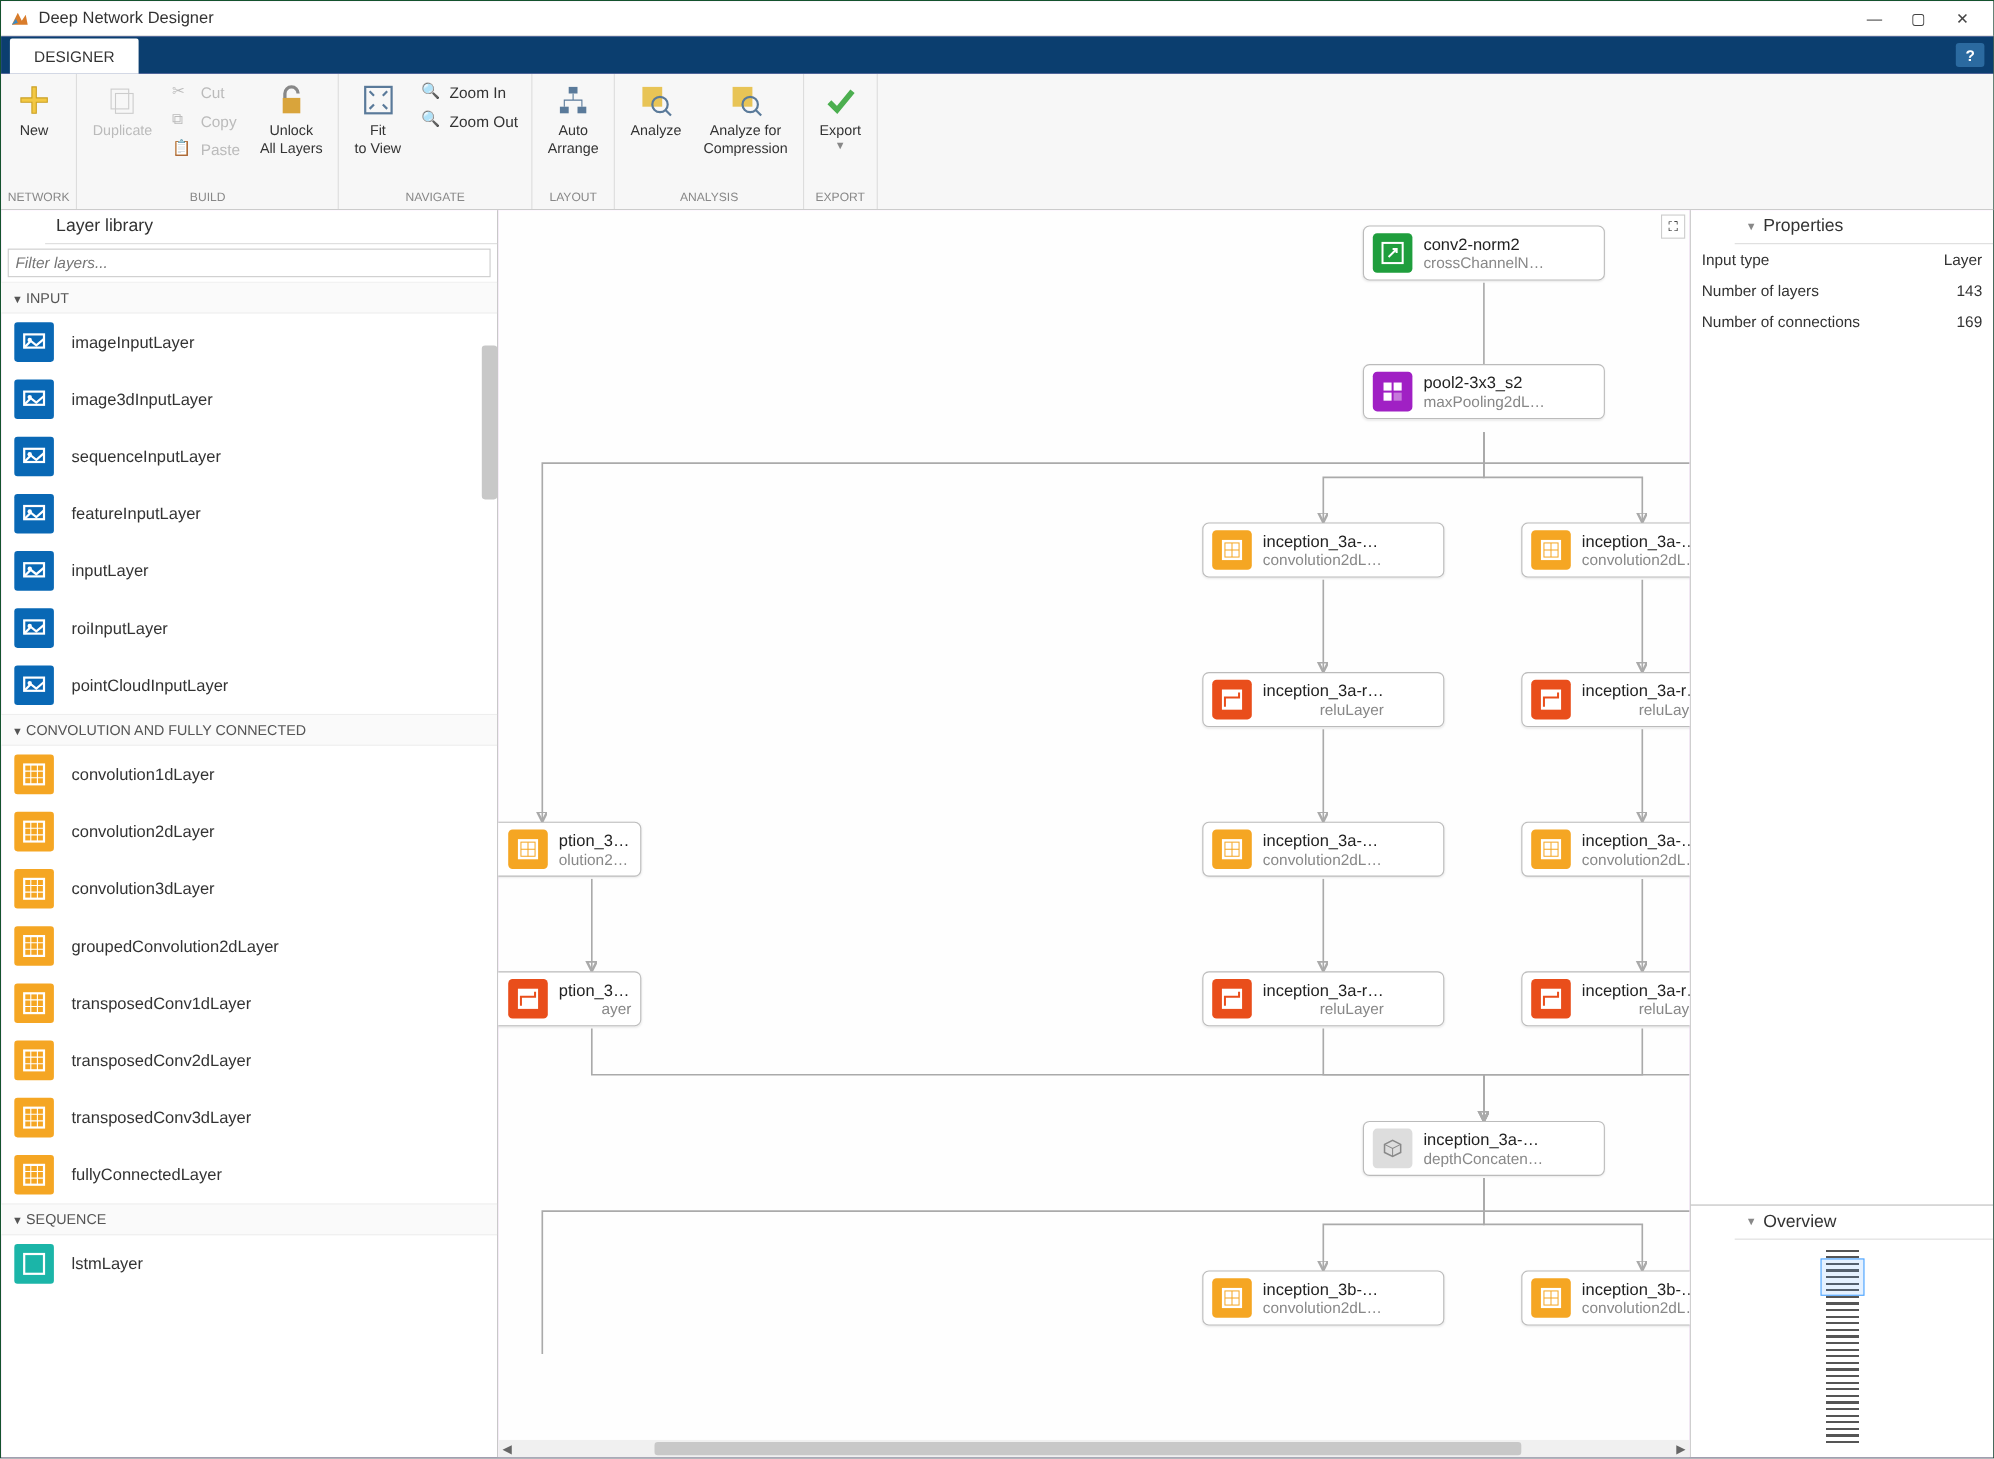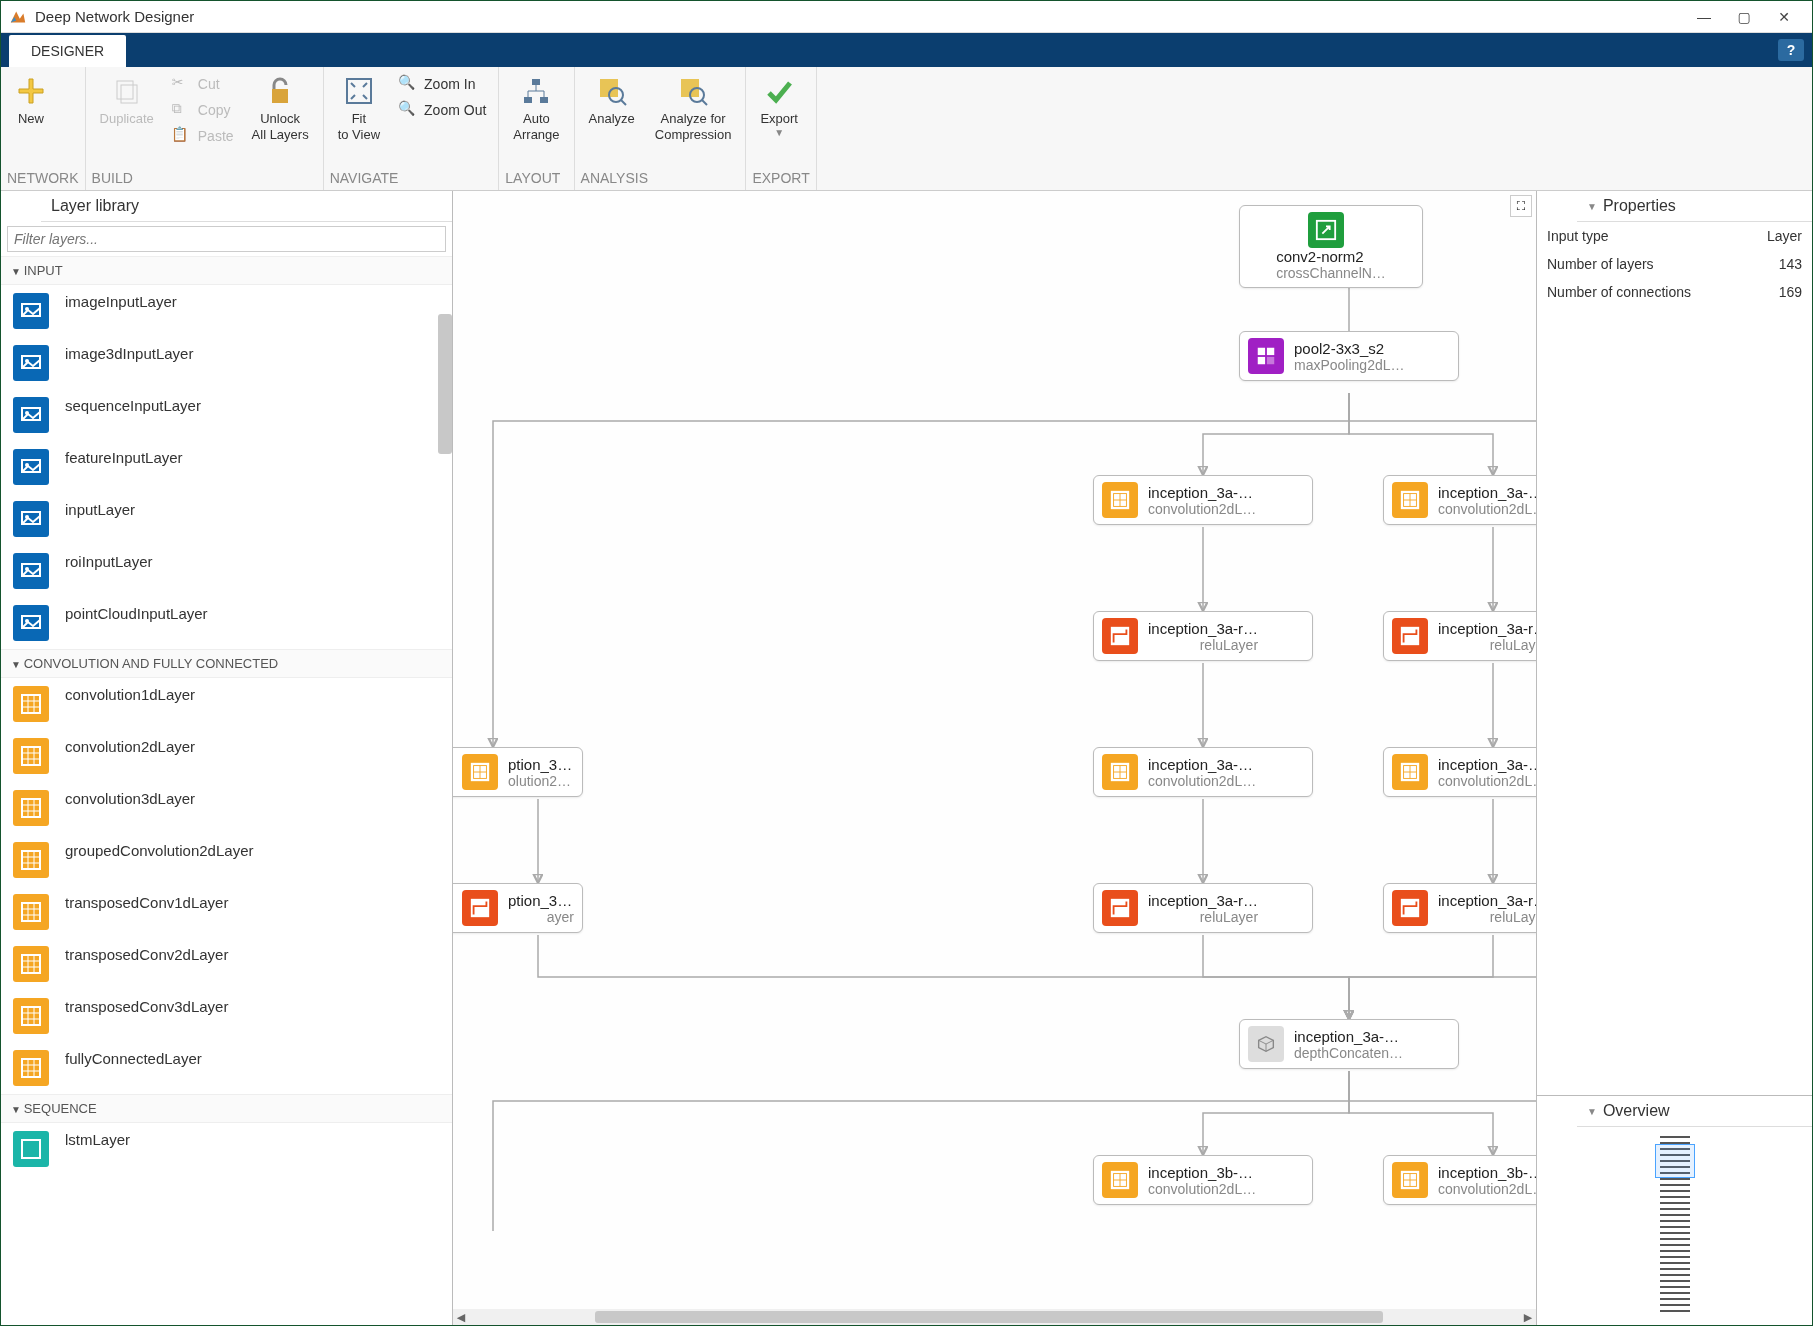--- a/index.html
+++ b/index.html
@@ -12,39 +12,39 @@
 .titlebar .title { flex: 1; font-size: 15px; color: #333; }
 .titlebar .win-btn { width: 40px; height: 30px; display: flex; align-items: center; justify-content: center; font-size: 14px; color: #444; cursor: pointer; }
 
 .tabstrip { height: 34px; background: #0b3e6f; display: flex; align-items: flex-end; position: relative; }
 .tabstrip .tab { background: #fff; color: #333; padding: 8px 22px; font-size: 14px; border-radius: 2px 2px 0 0; margin-left: 8px; }
 .tabstrip .help { position: absolute; right: 8px; top: 6px; width: 26px; height: 22px; background: #2b6aa0; border-radius: 3px; display: flex; align-items: center; justify-content: center; color: #fff; font-weight: bold; font-size: 14px; }
 
 .ribbon { height: 124px; background: #f7f7f7; border-bottom: 1px solid #ccc; display: flex; }
 .ribbon-group { border-right: 1px solid #ddd; display: flex; flex-direction: column; padding: 4px 6px 2px 6px; }
 .ribbon-group .buttons { flex: 1; display: flex; align-items: flex-start; gap: 4px; }
-.ribbon-group .label { font-size: 14px; color: #888; padding: 2px 0; }
+.ribbon-group .label { font-size: 11px; color: #888; text-align: center; padding: 2px 0; }
 .ribbon-btn-v { display: flex; flex-direction: column; align-items: center; padding: 4px 8px; cursor: pointer; font-size: 13px; color: #333; text-align: center; line-height: 1.2; }
 .ribbon-btn-v.disabled { color: #bbb; }
 .ribbon-btn-v .icon { width: 32px; height: 32px; margin-bottom: 4px; display: flex; align-items: center; justify-content: center; }
 .ribbon-btn-h { display: flex; align-items: center; padding: 3px 6px; cursor: pointer; font-size: 14px; color: #333; }
 .ribbon-btn-h.disabled { color: #bbb; }
 .ribbon-btn-h .icon { width: 20px; height: 20px; margin-right: 6px; }
 .vstack { display: flex; flex-direction: column; justify-content: center; }
 
 .main { flex: 1; display: flex; overflow: hidden; }
 
 .sidebar-left { width: 452px; border-right: 1px solid #bbb; display: flex; flex-direction: column; background: #fff; }
 .panel-header { padding: 6px 10px; font-size: 16px; color: #333; border-bottom: 1px solid #ddd; display: flex; align-items: center; margin-left: 40px; }
 .panel-header .tri { font-size: 10px; color: #888; margin-right: 6px; }
 .filter-input { margin: 4px 6px; padding: 4px 6px; font-size: 14px; color: #888; font-style: italic; border: 1px solid #ccc; width: calc(100% - 12px); }
 .layer-list { flex: 1; overflow-y: auto; position: relative; }
 .layer-section { padding: 6px 10px; font-size: 13px; color: #555; background: #fafafa; border-top: 1px solid #eee; border-bottom: 1px solid #eee; }
 .layer-section::before { content: "▼ "; font-size: 10px; }
-.layer-item { display: flex; padding: 8px 12px; cursor: grab; font-size: 15px; color: #333; }
+.layer-item { display: flex; align-items: center; padding: 8px 12px; cursor: grab; font-size: 15px; color: #333; }
 .layer-item .licon { width: 36px; height: 36px; margin-right: 16px; border-radius: 3px; display: flex; align-items: center; justify-content: center; flex-shrink: 0; }
 .licon.blue { background: #0968b5; }
 .licon.orange { background: #f5a623; }
 .licon.teal { background: #1bb5a8; }
 .licon svg { width: 24px; height: 24px; }
 .scroll-thumb-left { position: absolute; right: 0; top: 58px; width: 14px; height: 140px; background: #c8c8c8; border-radius: 3px; }
 
 .canvas-wrap { flex: 1; position: relative; background: #fefefe; overflow: hidden; }
 .canvas { position: absolute; inset: 0; }
 .zoom-fit-icon { position: absolute; top: 4px; right: 4px; width: 22px; height: 22px; border: 1px solid #ccc; background: #fff; display: flex; align-items: center; justify-content: center; font-size: 12px; cursor: pointer; }
@@ -423,21 +423,21 @@
           <path d="M85 744 L85 786 L896 786 L896 828" marker-end="url(#ah)"></path>
           <path d="M750 744 L750 786 L896 786 L896 828" marker-end="url(#ah)"></path>
           <path d="M1040 744 L1040 786 L896 786 L896 828" marker-end="url(#ah)"></path>
           <path d="M1330 744 L1330 786 L896 786 L896 828" marker-end="url(#ah)"></path>
           <path d="M896 880 L896 922 L750 922 L750 964" marker-end="url(#ah)"></path>
           <path d="M896 880 L896 922 L1040 922 L1040 964" marker-end="url(#ah)"></path>
           <path d="M896 880 L896 910 L40 910 L40 1040"></path>
           <path d="M896 880 L896 910 L1330 910 L1330 1040"></path>
         </svg>
       <div class="canvas" id="canvas">
-          <div class="node" style="left: 786px; width: 184px; top: 14px; flex-direction: column;">
+          <div class="node" style="left: 786px; width: 220px; top: 14px;">
             <span class="nicon green">
               <svg viewBox="0 0 24 24">
                 <rect x="2" y="2" width="20" height="20" fill="none" stroke="#fff" stroke-width="2"></rect>
                 <path d="M8 16 L16 8 M12 8h4v4" stroke="#fff" stroke-width="2" fill="none"></path>
               </svg>
             </span>
             <span class="ntext">
               <div class="ntitle">conv2-norm2</div>
               <div class="nsub">crossChannelN…</div>
             </span>

